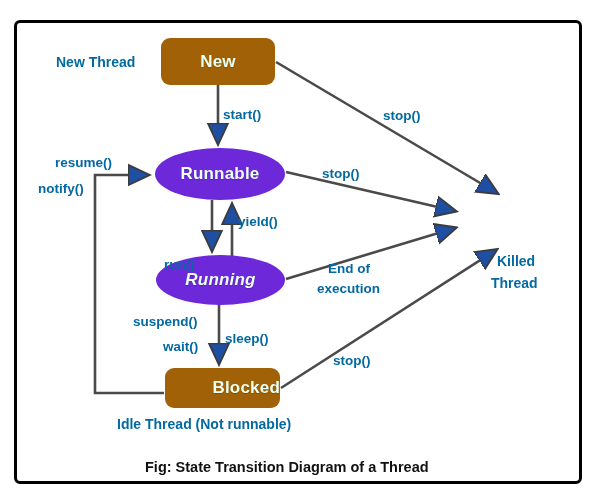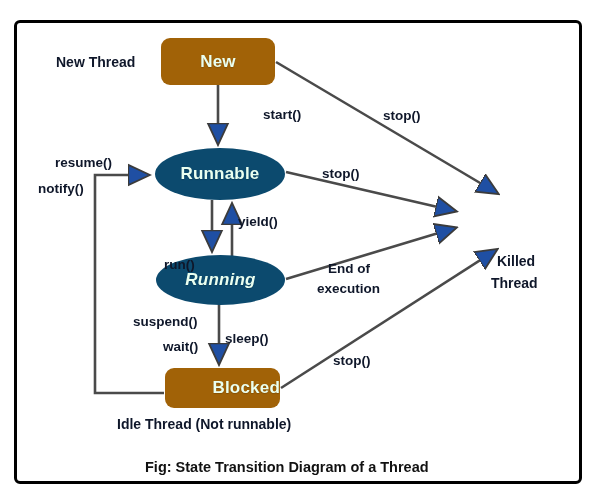--- a/index.html
+++ b/index.html
@@ -42,26 +42,26 @@
     font-size: 17px;
     letter-spacing: 0.2px;
     text-shadow: 0 1px 1px rgba(0,0,0,.18);
     box-sizing: border-box;
   }
   .node.rect {
     background: #a16207;
     border-radius: 9px;
   }
   .node.ellipse {
-    background: #0c4a6e;
+    background: #6d28d9;
     border-radius: 50%;
   }
   .lbl {
     position: absolute;
-    color: #0f172a;
+    color: #0369a1;
     font-weight: bold;
     font-size: 13.5px;
     white-space: nowrap;
   }
   .lbl.big {
     font-size: 14px;
   }
   .caption {
     position: absolute;
     color: #111111;
@@ -121,21 +121,21 @@
   <div class="node rect" style="left:165px; top:368px; width:115px; height:40px;justify-content:flex-end;">
     <span>Blocked</span>
   </div>
 
 
   <div class="lbl big" style="left:56px; top:54px;">New Thread</div>
   <div class="lbl big" style="left:117px; top:416px;">Idle Thread (Not runnable)</div>
   <div class="lbl big" style="left:497px; top:253px;">Killed</div>
   <div class="lbl big" style="left:491px; top:275px;">Thread</div>
 
-  <div class="lbl" style="left:223px; top:107px;margin-left:40px;">start()</div>
+  <div class="lbl" style="left:223px; top:107px;">start()</div>
   <div class="lbl" style="left:383px; top:108px;">stop()</div>
   <div class="lbl" style="left:322px; top:166px;">stop()</div>
   <div class="lbl" style="left:164px; top:209px;margin-top:48px;">run()</div>
   <div class="lbl" style="left:238px; top:214px;">yield()</div>
   <div class="lbl" style="left:328px; top:261px;">End of</div>
   <div class="lbl" style="left:317px; top:281px;">execution</div>
   <div class="lbl" style="left:133px; top:314px;">suspend()</div>
   <div class="lbl" style="left:163px; top:339px;">wait()</div>
   <div class="lbl" style="left:225px; top:331px;">sleep()</div>
   <div class="lbl" style="left:55px; top:155px;">resume()</div>

